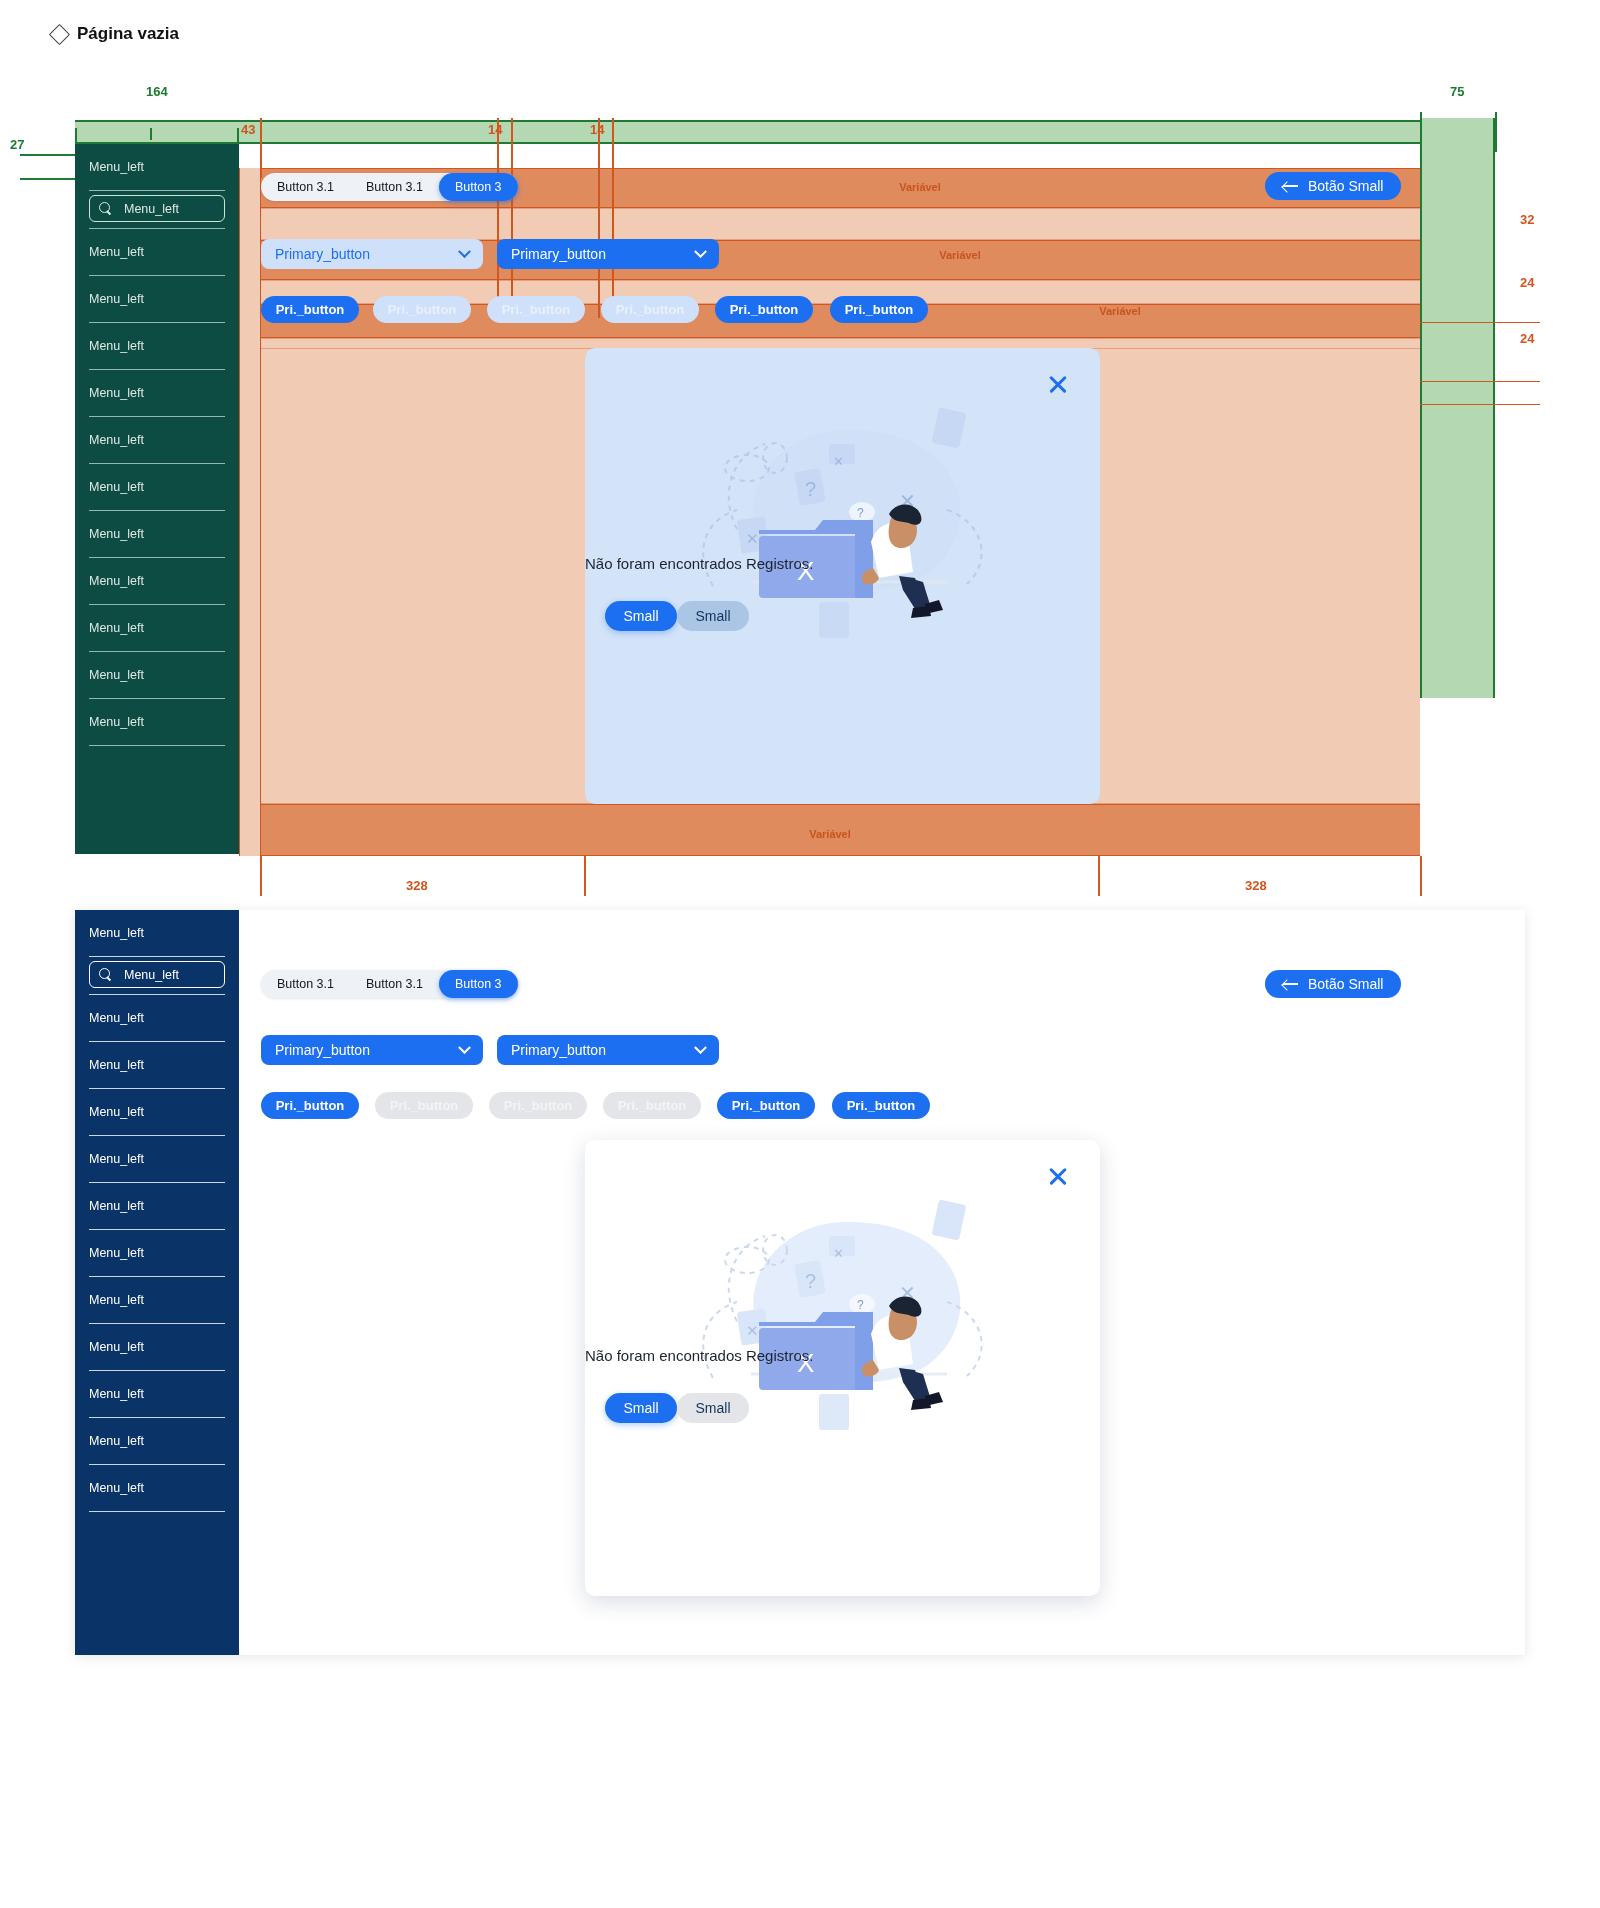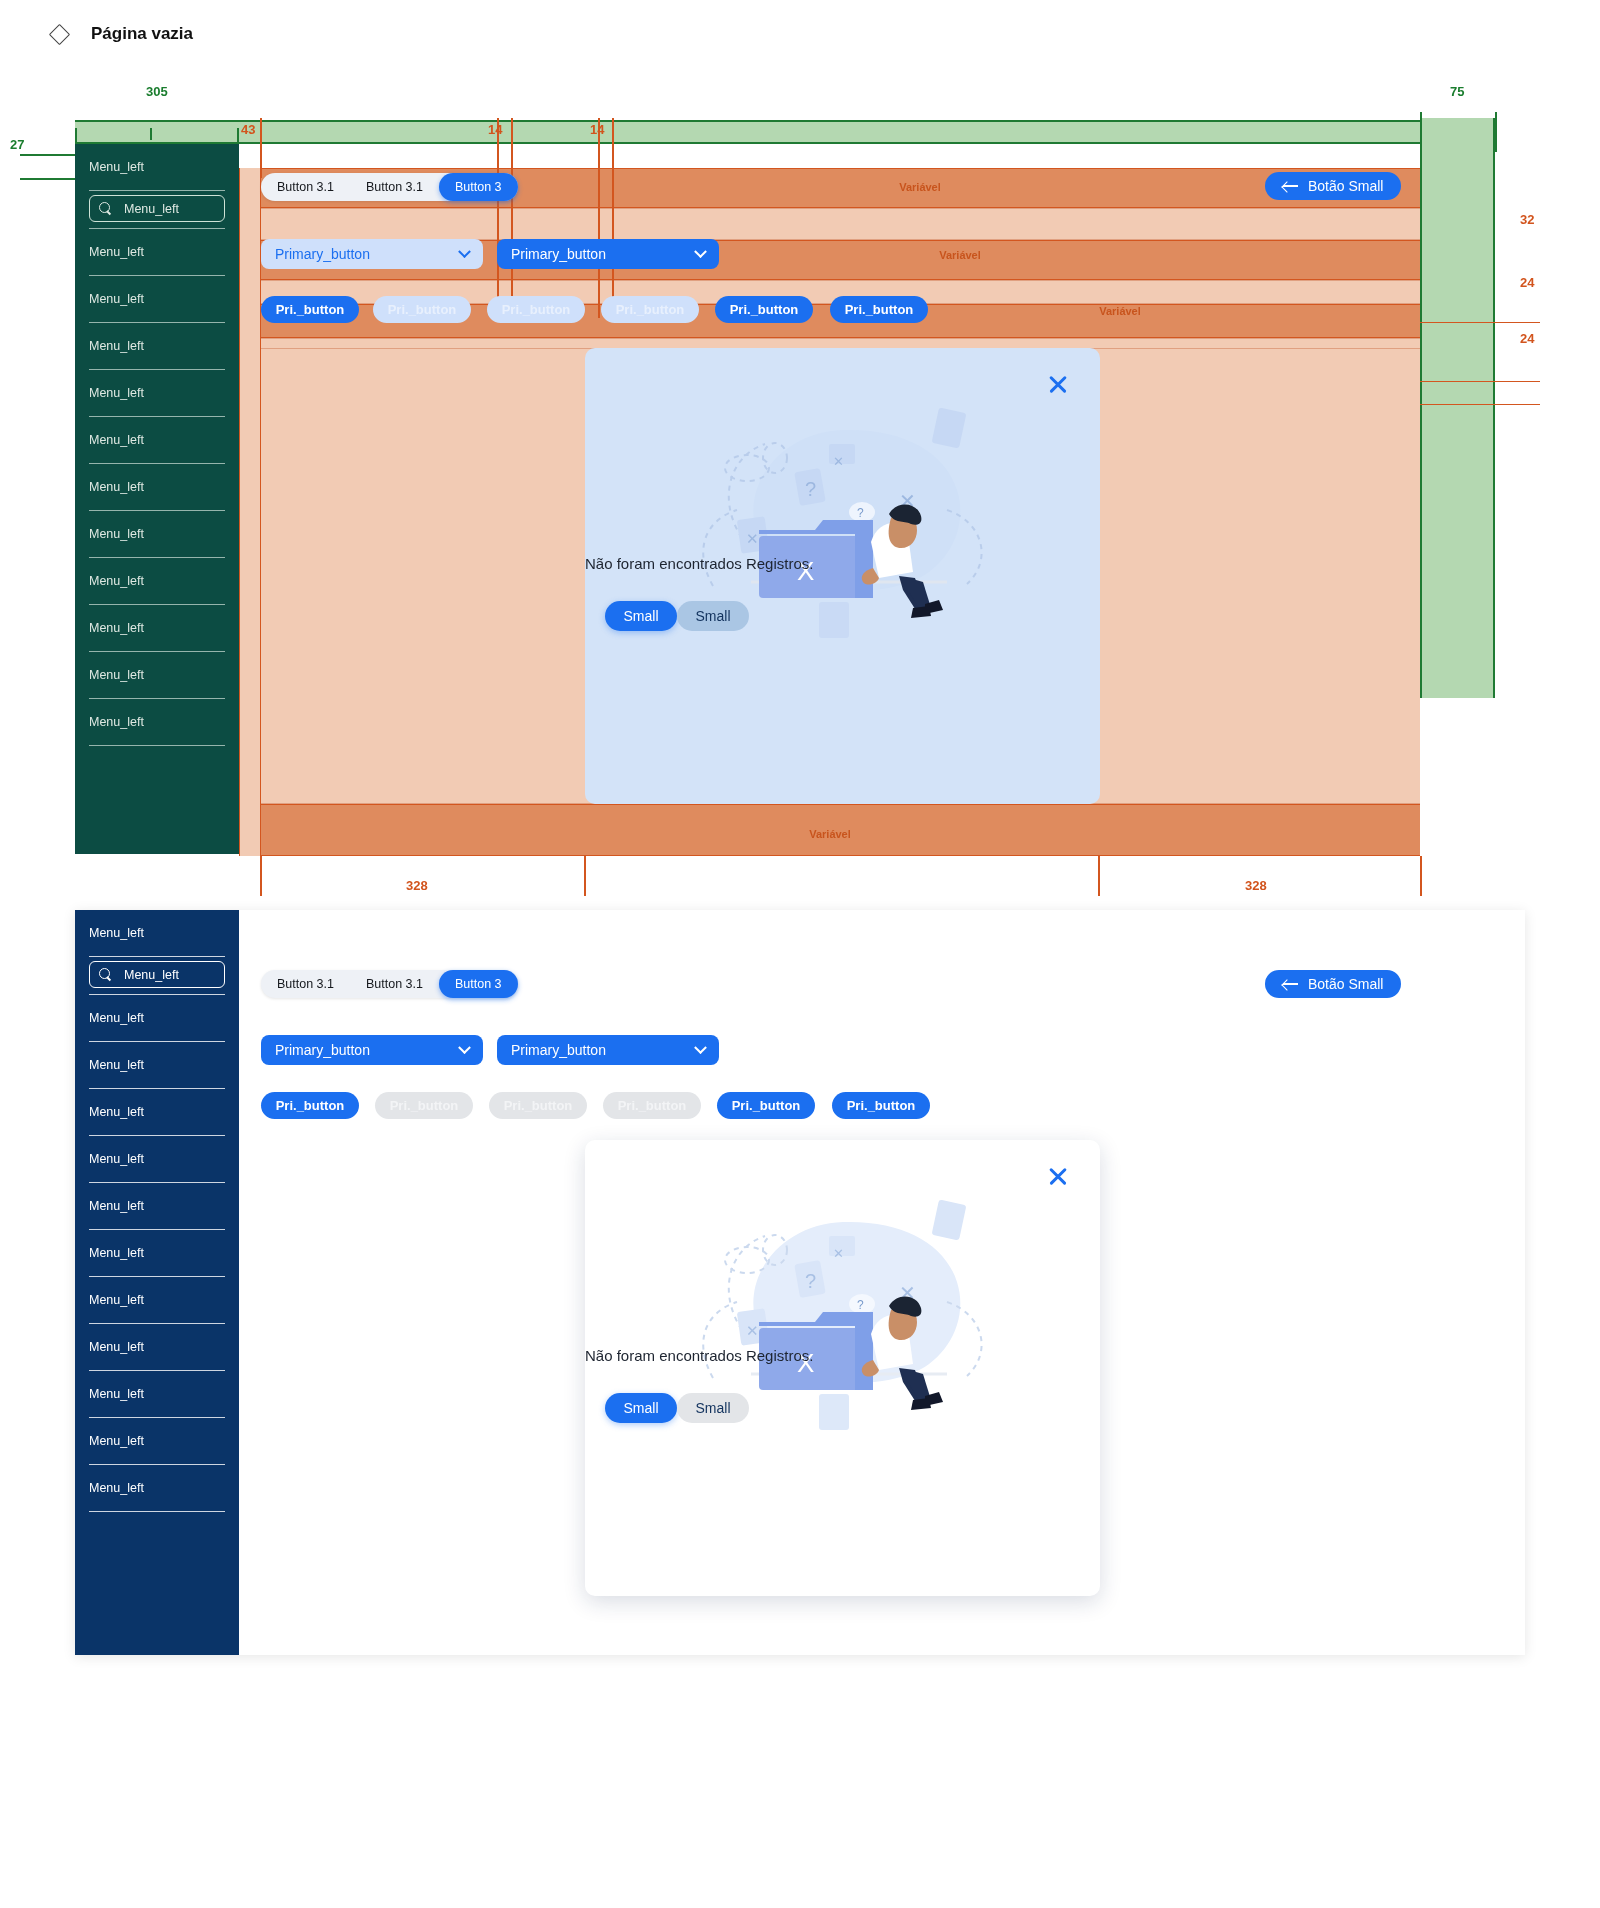--- a/index.html
+++ b/index.html
@@ -8,21 +8,21 @@
     width: 1600px; height: 1908px;
     background: #ffffff;
     font-family: "Liberation Sans", sans-serif;
     color: #111;
   }
   .page { position: relative; width: 1600px; height: 1908px; overflow: hidden; }
 
   
   .frame-title {
     position: absolute; left: 52px; top: 24px;
-    display: flex; align-items: center; gap: 24px;
+    display: flex; align-items: center; gap: 10px;
     font-size: 17px; font-weight: bold; color: #111;
   }
   .diamond-icon { width: 15px; height: 15px; transform: rotate(45deg);
     border: 1.6px solid #444; border-radius: 1px; }
 
   
   .board-a { position: absolute; left: 0; top: 0; width: 1600px; height: 900px; }
 
   
   .g-line { position: absolute; background: #1f7a33; }
@@ -139,21 +139,21 @@
     <div class="g-line" style="left:75px; top:130px; width:2px; height:-0px;"></div>
     <div class="g-line" style="left:150px; top:128px; width:2px; height:12px;"></div>
     <div class="g-line" style="left:75px; top:128px; width:2px; height:-0px;"></div>
     <div class="g-line" style="left:20px; top:154px; width:95px; height:1.5px;"></div>
     <div class="g-line" style="left:20px; top:178px; width:95px; height:1.5px;"></div>
     <div class="g-line" style="left:75px; top:128px; width:1.6px; height:30px;"></div>
     <div class="g-line" style="left:237px; top:128px; width:1.6px; height:30px;"></div>
     <div class="g-line" style="left:1420px; top:112px; width:1.6px; height:40px;"></div>
     <div class="g-line" style="left:1495px; top:112px; width:1.6px; height:40px;"></div>
 
-    <div class="g-num" style="left:146px; top:84px;">305</div>
+    <div class="g-num" style="left:146px; top:84px;">164</div>
     <div class="g-num" style="left:10px; top:137px;">27</div>
     <div class="g-num" style="left:1450px; top:84px;">75</div>
 
     <div class="sidebar green" style="left:75px; top:144px; height:710px;">
       <div class="menu-item">
         <span>Menu_left</span>
       </div>
       <div class="menu-sep"></div>
       <div class="menu-search">
         <span class="mag"></span>

